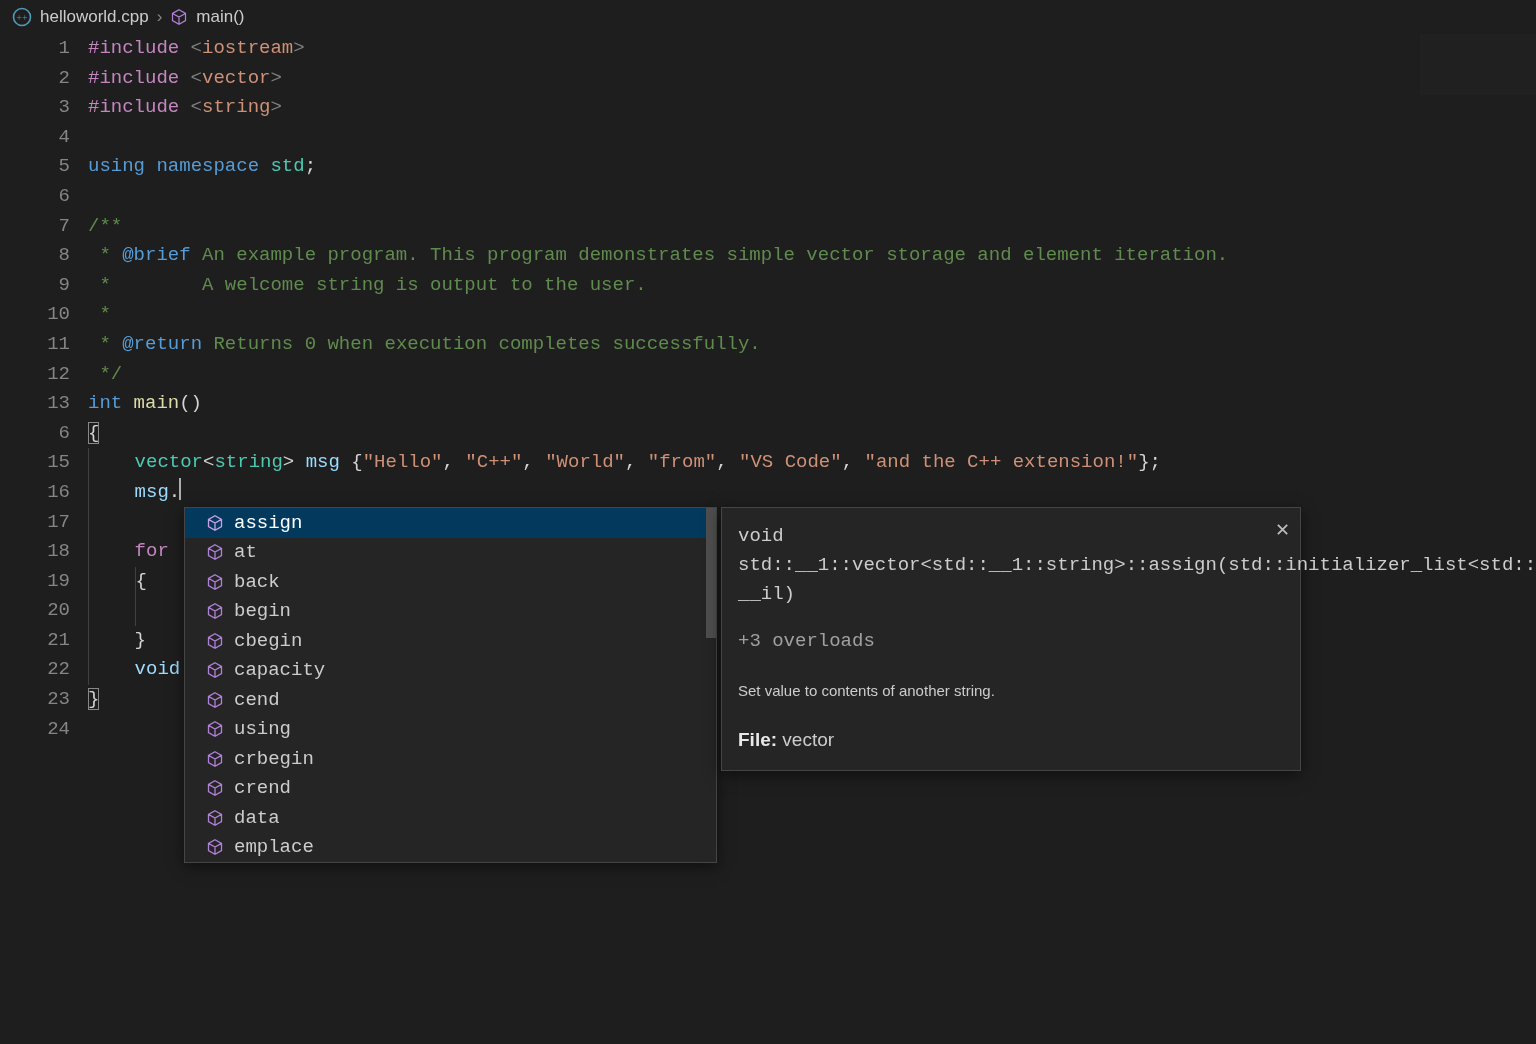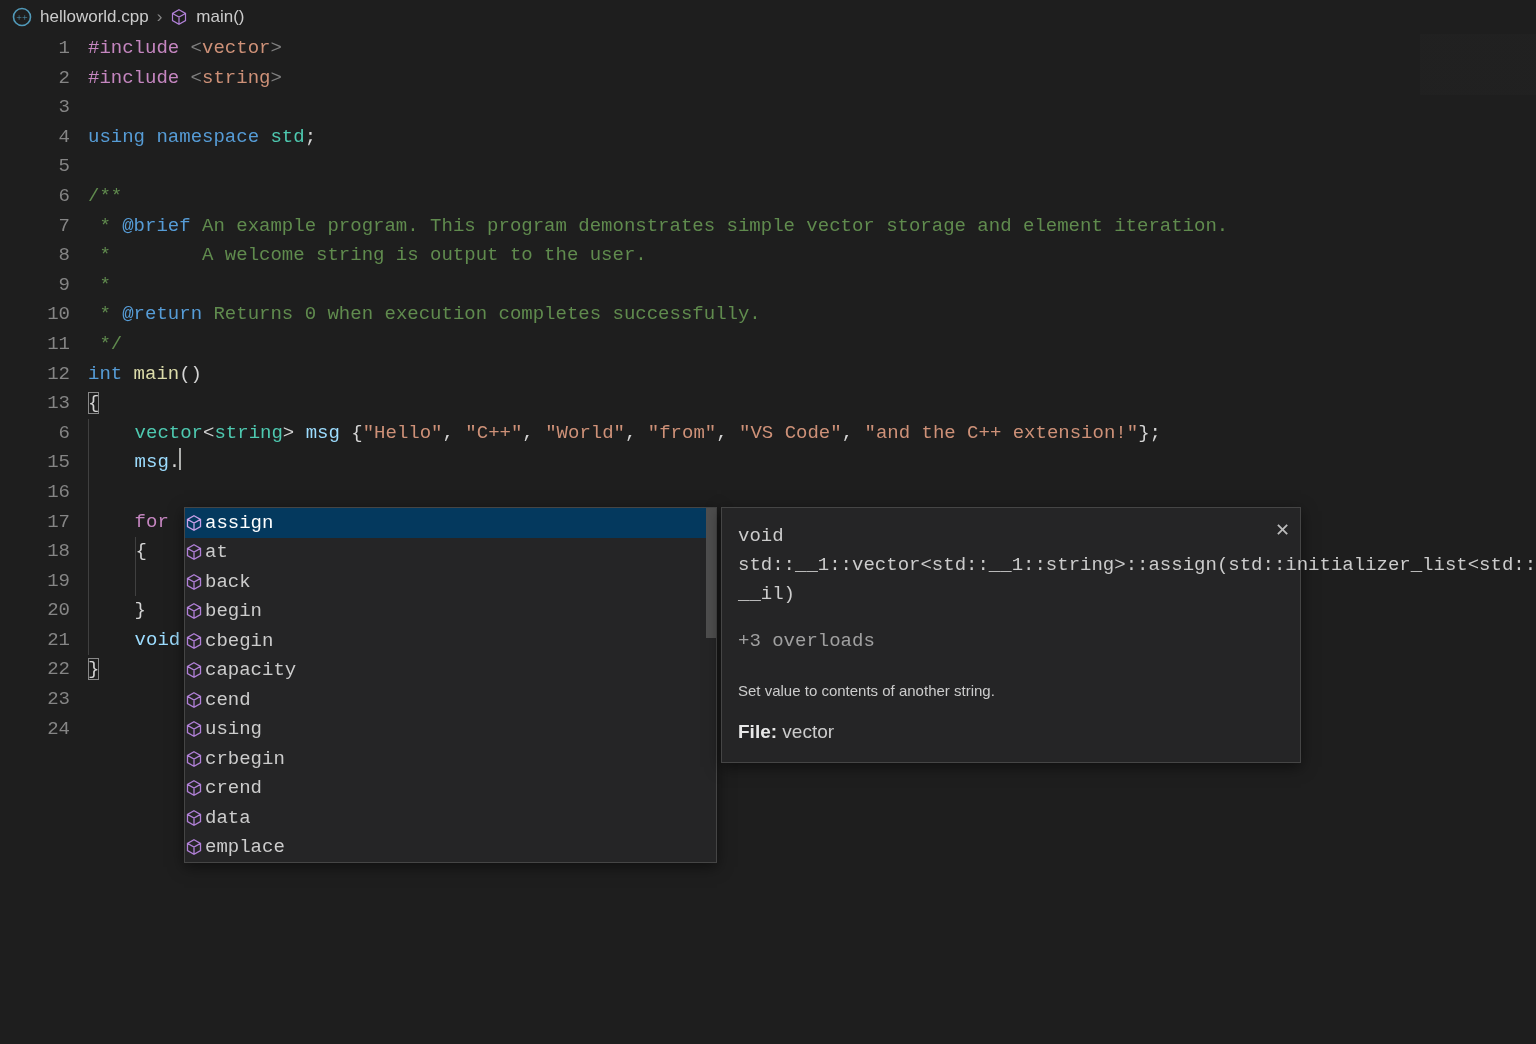--- a/index.html
+++ b/index.html
@@ -36,34 +36,34 @@
   .gutter div, .code .row{height:var(--line);line-height:var(--line);white-space:pre;}
   .code{flex:1;position:relative;}
   .indent-guide{display:inline-block;width:0;border-left:1px solid #404040;height:var(--line);vertical-align:top;position:relative;}
   .bracket-match{outline:1px solid #888;outline-offset:-1px;}
   .cursor{display:inline-block;width:2px;height:22px;background:#aeafad;vertical-align:-3px;margin-left:-1px;position:relative;}
   
   .kw{color:var(--kw);} .pre{color:var(--pre);} .ty{color:var(--type);} .va{color:var(--var);} .fn{color:var(--fn);} .st{color:var(--str);} .pn{color:var(--punc);} .an{color:var(--angle);} .cm{color:var(--comment);} .dt{color:var(--doctag);}
   
   .suggest{position:absolute;background:var(--popup);border:1px solid var(--popup-border);box-shadow:0 4px 14px rgba(0,0,0,.5);font-family:var(--code);}
   .suggest-list{width:531px;max-height:360px;overflow:hidden;}
-  .suggest-list .item{display:flex;align-items:center;height:29.5px;padding:0 0;gap:2px;color:#ccc;font-size:19px;cursor:pointer;}
+  .suggest-list .item{display:flex;align-items:center;height:29.5px;padding:0 21px;gap:10px;color:#ccc;font-size:19px;cursor:pointer;}
   .suggest-list .item.sel{background:var(--sel);color:#fff;}
   .suggest-list .scrollbar{position:absolute;right:0;top:0;width:10px;height:130px;background:#4e4e4e;border-radius:0;}
   .cube{width:18px;height:18px;flex:none;}
   .cube svg{display:block;}
   .cube path{stroke:#b180d7;fill:none;stroke-width:1.3;}
   .item.sel .cube path{stroke:#c9a0e8;}
   
   .docpanel{position:absolute;width:540px;background:var(--popup);border:1px solid var(--popup-border);box-shadow:0 4px 14px rgba(0,0,0,.5);padding:14px 22px 16px 16px;font-size:19px;line-height:29px;color:#ccc;}
   .docpanel .close{position:absolute;top:8px;right:10px;color:#bbb;font-size:18px;cursor:pointer;font-family:var(--sans);}
   .docpanel .sig{font-family:var(--code);color:#ccc;white-space:pre-wrap;}
   .docpanel .ovl{margin-top:18px;color:#a0a0a0;font-family:var(--code);}
   .docpanel .desc{margin-top:20px;font-family:var(--sans);font-size:15px;}
-  .docpanel .file{margin-top:12px;font-family:var(--sans);font-size:19px;}
+  .docpanel .file{margin-top:20px;font-family:var(--sans);font-size:19px;}
   .docpanel .file b{color:#e8e8e8;font-weight:600;}
   .minimap{position:absolute;top:0;right:0;width:116px;height:1010px;background:linear-gradient(#2a2a2a 0 6%, #1e1e1e 6% 100%);opacity:.22;}
 </style>
 </head>
 <body>
 
 <div class="breadcrumb">
   <span>
     <svg width="20" height="20" viewBox="0 0 20 20">
         <circle cx="10" cy="10" r="8.5" fill="none" stroke="#519aba" stroke-width="1.6"></circle>
@@ -103,20 +103,21 @@
     <div>18</div>
     <div>19</div>
     <div>20</div>
     <div>21</div>
     <div>22</div>
     <div>23</div>
     <div>24</div>
   </div>
 
   <div class="code">
+    <div class="row"><span class="pre">#include</span><span class="an"> &lt;</span><span class="st">iostream</span><span class="an">&gt;</span></div>
     <div class="row"><span class="pre">#include</span><span class="an"> &lt;</span><span class="st">vector</span><span class="an">&gt;</span></div>
     <div class="row"><span class="pre">#include</span><span class="an"> &lt;</span><span class="st">string</span><span class="an">&gt;</span></div>
     <div class="row"></div>
     <div class="row"><span class="kw">using </span><span class="kw">namespace </span><span class="ty">std</span><span class="pn">;</span></div>
     <div class="row"></div>
     <div class="row"><span class="cm">/**</span></div>
     <div class="row"><span class="cm"> * </span><span class="dt">@brief</span><span class="cm"> An example program. This program demonstrates simple vector storage and element iteration.</span></div>
     <div class="row"><span class="cm"> * </span><span class="cm">       A welcome string is output to the user.</span></div>
     <div class="row"><span class="cm"> *</span></div>
     <div class="row"><span class="cm"> * </span><span class="dt">@return</span><span class="cm"> Returns 0 when execution completes successfully.</span></div>

